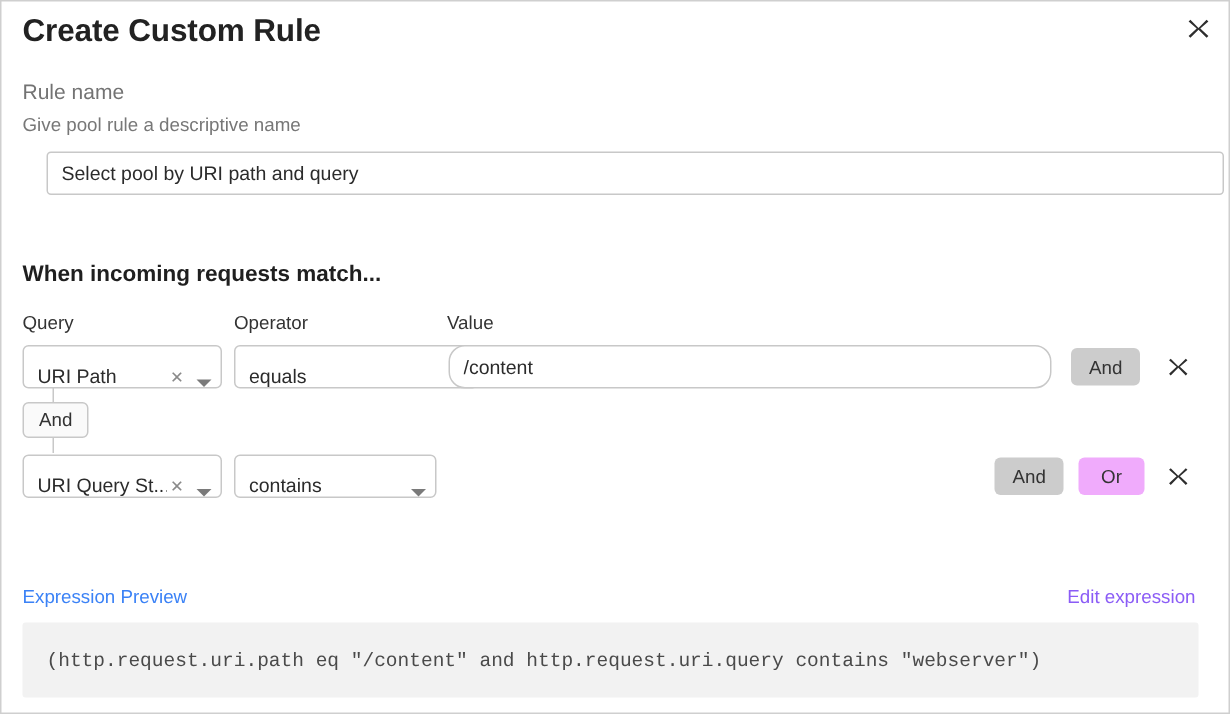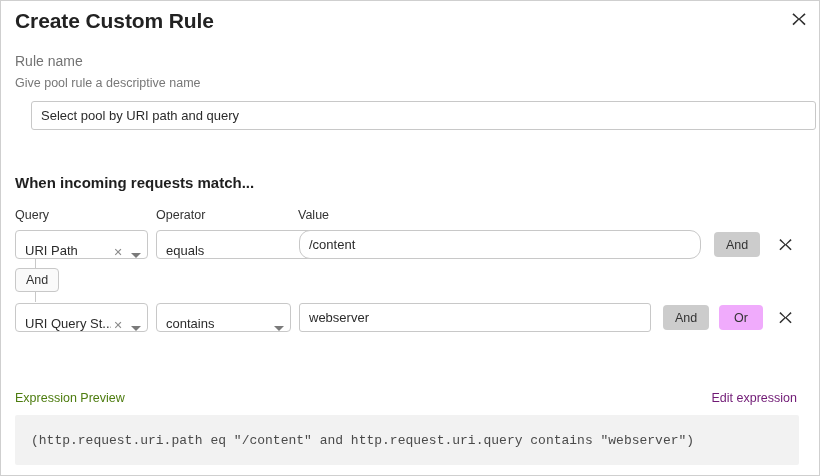--- a/index.html
+++ b/index.html
@@ -207,28 +207,28 @@
     color: #333333;
     cursor: pointer;
   }
 
   
   #expr-label {
     position: absolute;
     left: 14px;
     top: 390px;
     font-size: 12.5px;
-    color: #4d7c0f;
+    color: #3b82f6;
   }
   #edit-expression {
     position: absolute;
     right: 22px;
     top: 390px;
     font-size: 12.5px;
-    color: #701a75;
+    color: #8b5cf6;
     text-decoration: none;
     cursor: pointer;
   }
   #expr-code {
     position: absolute;
     left: 14px;
     top: 414px;
     width: 784px;
     height: 50px;
     box-sizing: border-box;
@@ -303,21 +303,20 @@
       </span>
   </div>
 
   <div class="select" style="left:155px; top:302px; width:135px;">
     <span class="sel-text">contains</span>
     <span class="caret">
         <i></i>
       </span>
   </div>
 
-  <input class="text-input" type="text" style="left: 298px; top: 302px; width: 352px;" value="webserver">
 
   <button class="logic-btn active" style="left:662px; top:304px;">And</button>
 
   <button class="logic-btn inactive" style="left:718px; top:304px;">Or</button>
 
   <button class="row-delete" style="left:774px; top:305px;">
     <svg width="13" height="13" viewBox="0 0 14 14" aria-hidden="true">
       <path d="M1.6 1.2 L7 6.6 L12.4 1.2 L13.6 2.4 L8.2 7 L13.6 12.0 L12.4 13.2 L7 7.8 L1.6 13.2 L0.4 12.0 L5.8 7 L0.4 2.4 Z" fill="#2e2e2e"></path>
     </svg>
   </button>

